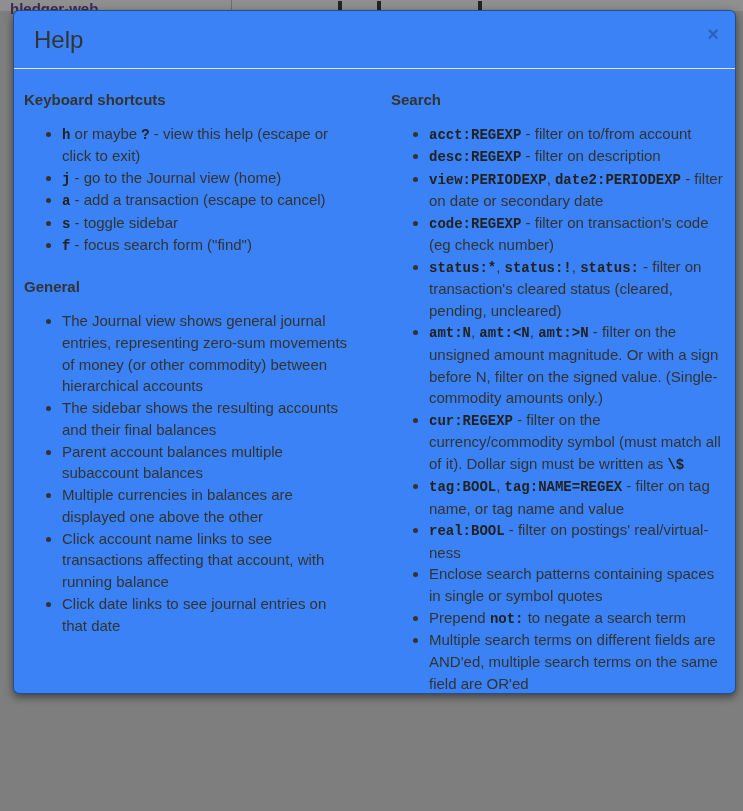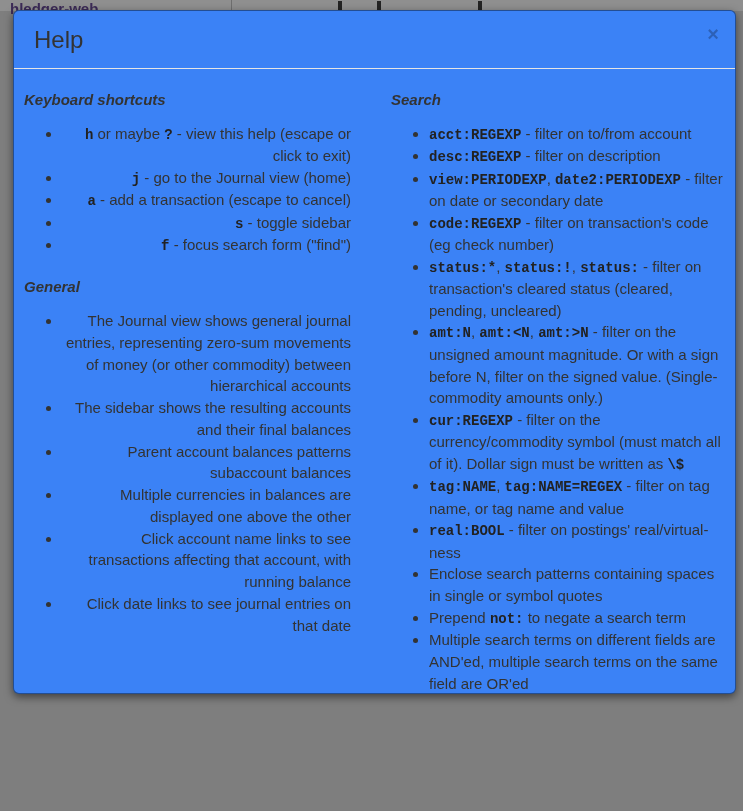--- a/index.html
+++ b/index.html
@@ -59,31 +59,31 @@
   .modal-body {
     display: flex;
     padding: 20px 8px 20px 10px;
   }
   .help-col-left  { flex: 0 0 367px; }
   .help-col-right { flex: 1 1 auto; }
 
   .help-section + .help-section { margin-top: 20px; }
   .section-heading {
     font-size: 15px; font-weight: 700; color: #333;
-    line-height: 22px; margin-bottom: 12px; font-style: italic;
+    line-height: 22px; margin-bottom: 12px;
   }
   .help-section ul {
     margin: 0 0 10px 0;
     padding-left: 38px;
     list-style: disc outside;
   }
   .help-section li {
     font-size: 15px; line-height: 1.45; color: #333;
   }
-  .help-col-left  li { padding-right: 40px; text-align: right; }
+  .help-col-left  li { padding-right: 40px; }
   .help-col-right li { padding-right: 4px; }
   .help-section code {
     font-family: "Liberation Mono", monospace;
     font-weight: 700;
     font-size: 14px;
     color: #222;
     background: none;
   }
 </style>
 </head>
@@ -112,39 +112,39 @@
             <li><code>a</code> - add a transaction (escape to cancel)</li>
             <li><code>s</code> - toggle sidebar</li>
             <li><code>f</code> - focus search form ("find")</li>
           </ul>
         </div>
         <div class="help-section">
           <div class="section-heading">General</div>
           <ul>
             <li>The Journal view shows general journal entries, representing zero-sum movements of money (or other commodity) between hierarchical accounts</li>
             <li>The sidebar shows the resulting accounts and their final balances</li>
-            <li>Parent account balances patterns subaccount balances</li>
+            <li>Parent account balances multiple subaccount balances</li>
             <li>Multiple currencies in balances are displayed one above the other</li>
             <li>Click account name links to see transactions affecting that account, with running balance</li>
             <li>Click date links to see journal entries on that date</li>
           </ul>
         </div>
       </div>
     <div class="help-col-right">
         <div class="help-section">
           <div class="section-heading">Search</div>
           <ul>
             <li><code>acct:REGEXP</code> - filter on to/from account</li>
             <li><code>desc:REGEXP</code> - filter on description</li>
             <li><code>view:PERIODEXP</code>, <code>date2:PERIODEXP</code> - filter on date or secondary date</li>
             <li><code>code:REGEXP</code> - filter on transaction's code (eg check number)</li>
             <li><code>status:*</code>, <code>status:!</code>, <code>status:</code> - filter on transaction's cleared status (cleared, pending, uncleared)</li>
             <li><code>amt:N</code>, <code>amt:&lt;N</code>, <code>amt:&gt;N</code> - filter on the unsigned amount magnitude. Or with a sign before N, filter on the signed value. (Single-commodity amounts only.)</li>
             <li><code>cur:REGEXP</code> - filter on the currency/commodity symbol (must match all of it). Dollar sign must be written as <code>\$</code></li>
-            <li><code>tag:NAME</code>, <code>tag:NAME=REGEX</code> - filter on tag name, or tag name and value</li>
+            <li><code>tag:BOOL</code>, <code>tag:NAME=REGEX</code> - filter on tag name, or tag name and value</li>
             <li><code>real:BOOL</code> - filter on postings' real/virtual-ness</li>
             <li>Enclose search patterns containing spaces in single or symbol quotes</li>
             <li>Prepend <code>not:</code> to negate a search term</li>
             <li>Multiple search terms on different fields are AND'ed, multiple search terms on the same field are OR'ed</li>
             <li>These search terms also work with command-line hledger</li>
           </ul>
         </div>
       </div>
   </div>
 </div>

